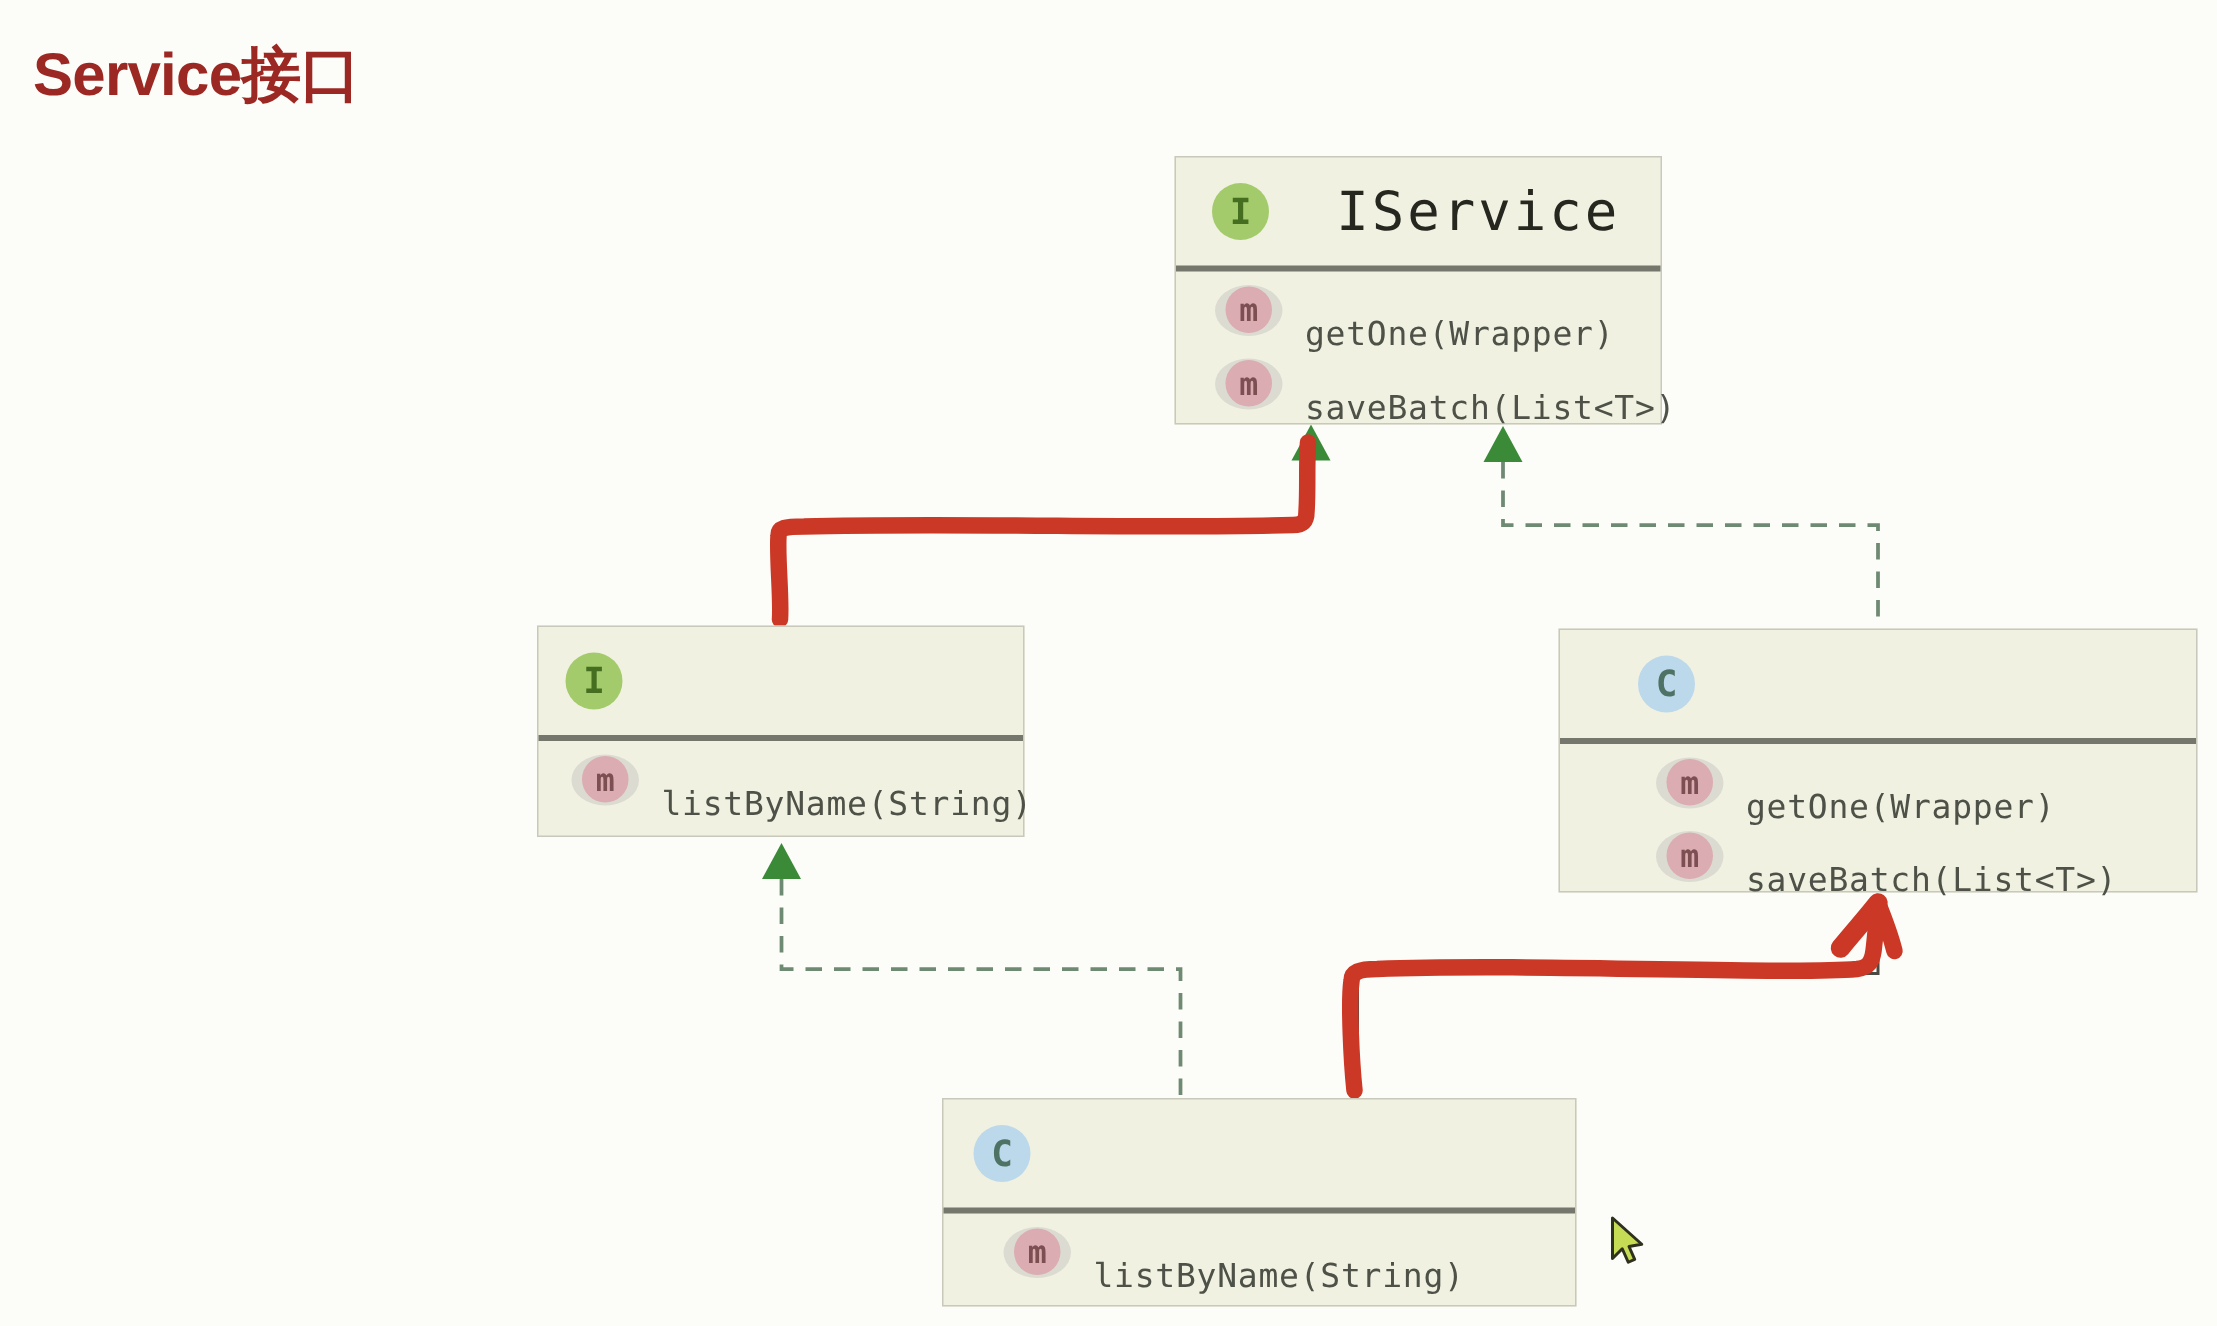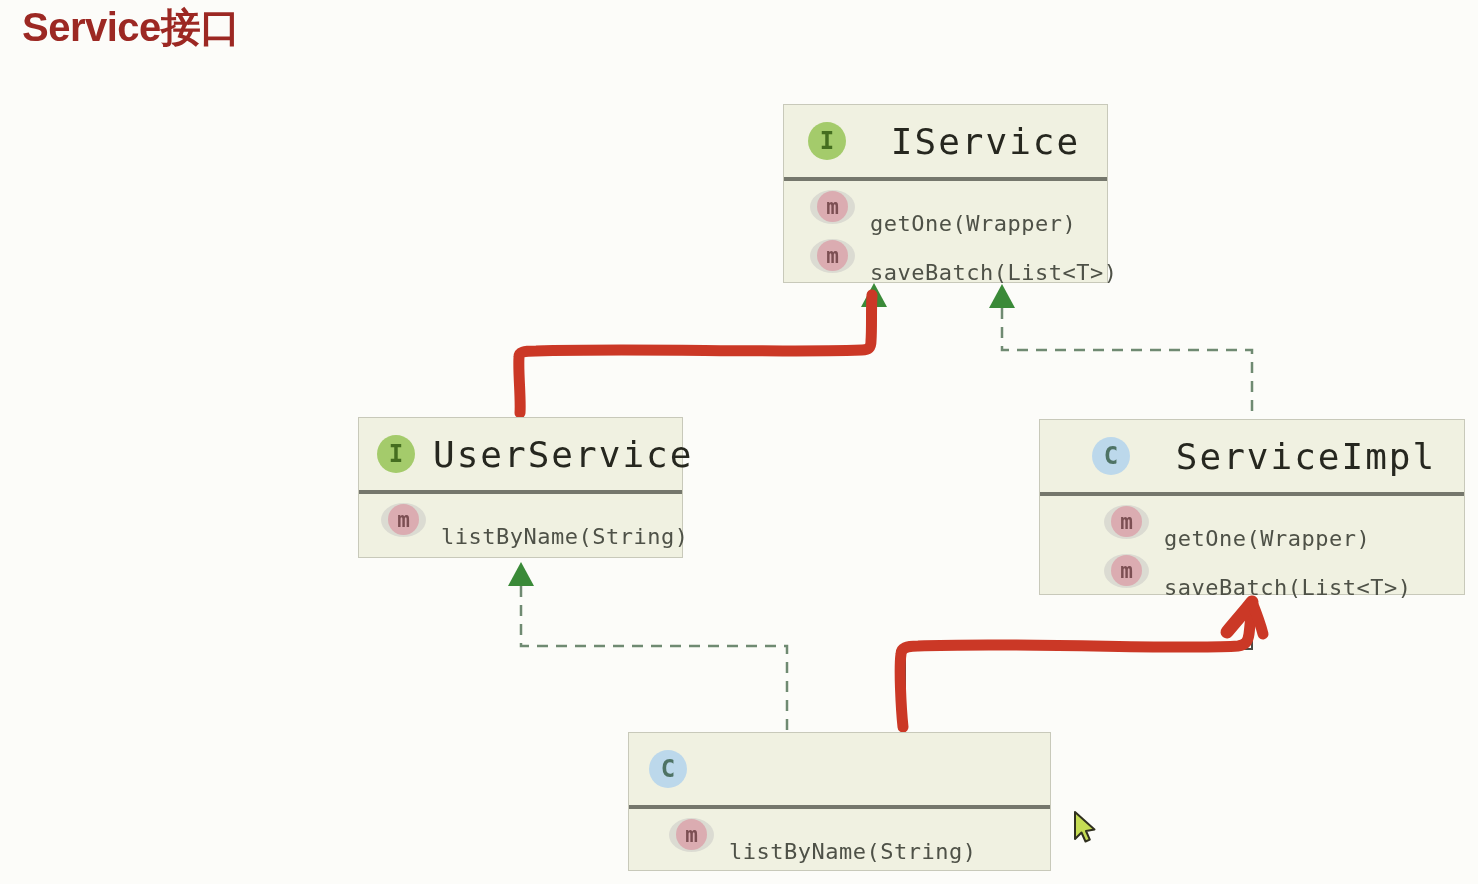--- a/index.html
+++ b/index.html
@@ -9,21 +9,21 @@
     --class-badge-bg:#BCD8EB; --class-badge-fg:#4E7365;
     --method-badge-bg:#DBACB1; --method-badge-fg:#7C4F53; --method-halo:#DBDBD2;
     --triangle-green:#3A8A38; --dash-green:#6F8A72;
     --annotation-red:#CB3826; --assoc-dark:#4A4A44;
     --title-red:#9C2823; --cursor-fill:#C5DC54; --cursor-stroke:#30301F;
   }
   *{margin:0;padding:0;box-sizing:border-box;}
   html,body{width:1478px;height:884px;overflow:hidden;}
   body{background:var(--bg);font-family:"DejaVu Sans Mono",monospace;position:relative;}
   .page-title{
-    position:absolute;left:22px;top:0;
+    position:absolute;left:22px;top:22px;
     font-family:"Liberation Sans",sans-serif;font-weight:700;font-size:40px;
     letter-spacing:-0.5px;color:var(--title-red);
   }
   .diagram{position:absolute;inset:0;}
   svg.edges{position:absolute;left:0;top:0;}
   .uml-box{
     position:absolute;background:var(--box-bg);
     border:1.5px solid var(--box-border);
   }
   .uml-header{display:flex;align-items:center;gap:18px;height:72px;padding-left:var(--pad,24px);}
@@ -105,37 +105,35 @@
             <span class="badge method">m</span>
           </span>
         <span class="uml-method">saveBatch(List&lt;T&gt;)</span>
       </div>
     </div>
   </div>
 
   <div class="uml-box" style="--pad:18px;--rowextra:4px;left:358px;top:417px;width:325px;height:141px;">
     <div class="uml-header">
       <span class="badge kind interface">I</span>
-      <span class="uml-title">UserService</span>
     </div>
     <div class="uml-sep"></div>
     <div class="uml-rows">
       <div class="uml-row">
         <span class="m-halo">
             <span class="badge method">m</span>
           </span>
         <span class="uml-method">listByName(String)</span>
       </div>
     </div>
   </div>
 
   <div class="uml-box" style="--pad:52px;--rowextra:12px;left:1039px;top:419px;width:426px;height:176px;">
     <div class="uml-header">
       <span class="badge kind class">C</span>
-      <span class="uml-title">ServiceImpl</span>
     </div>
     <div class="uml-sep"></div>
     <div class="uml-rows">
       <div class="uml-row">
         <span class="m-halo">
             <span class="badge method">m</span>
           </span>
         <span class="uml-method">getOne(Wrapper)</span>
       </div>
       <div class="uml-row">

